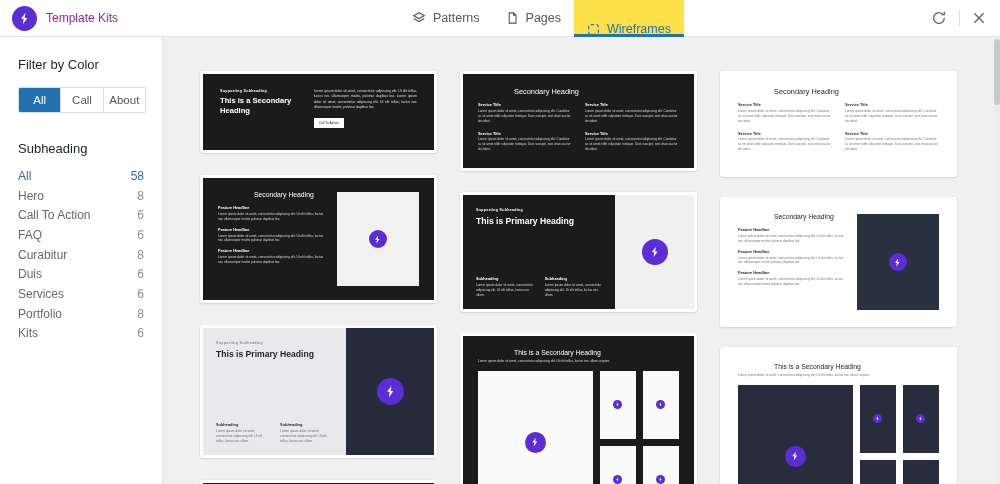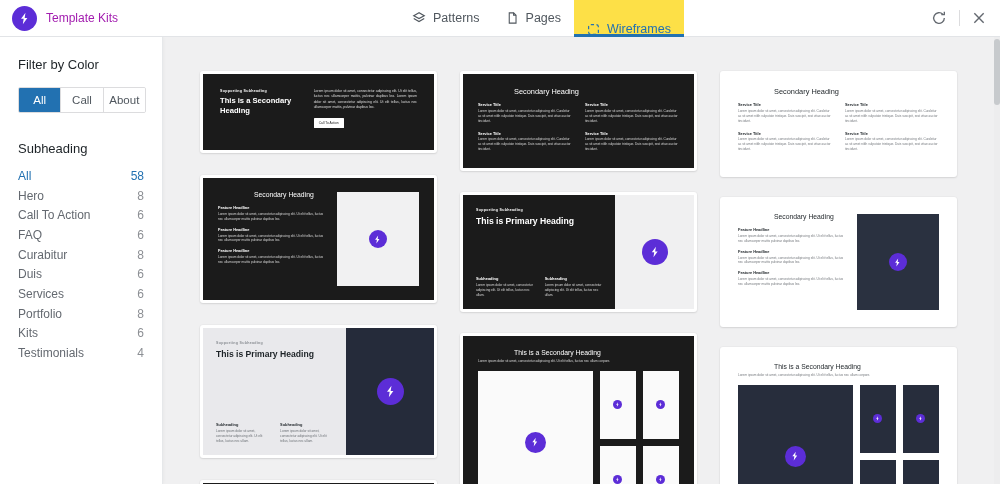--- a/index.html
+++ b/index.html
@@ -219,24 +219,20 @@
           <span class="cnt">6</span>
       </div>
       <div class="cat-row">
         <span>Portfolio</span>
           <span class="cnt">8</span>
       </div>
       <div class="cat-row">
         <span>Kits</span>
           <span class="cnt">6</span>
       </div>
-      <div class="cat-row">
-        <span>Testimonials</span>
-          <span class="cnt">4</span>
-      </div>
     </div>
   </aside>
 
   <main class="content">
 
     <div class="col col1">
       <div class="card h82">
         <div class="thumb dark cta-card">
           <div class="cta-left">
             <div class="eyebrow">Supporting Subheading</div>

